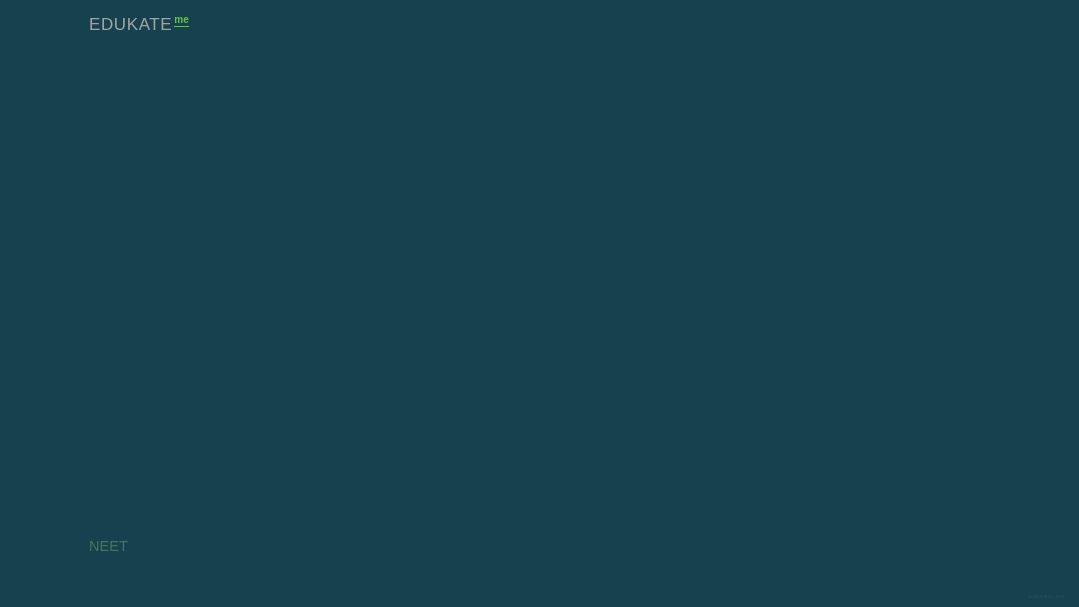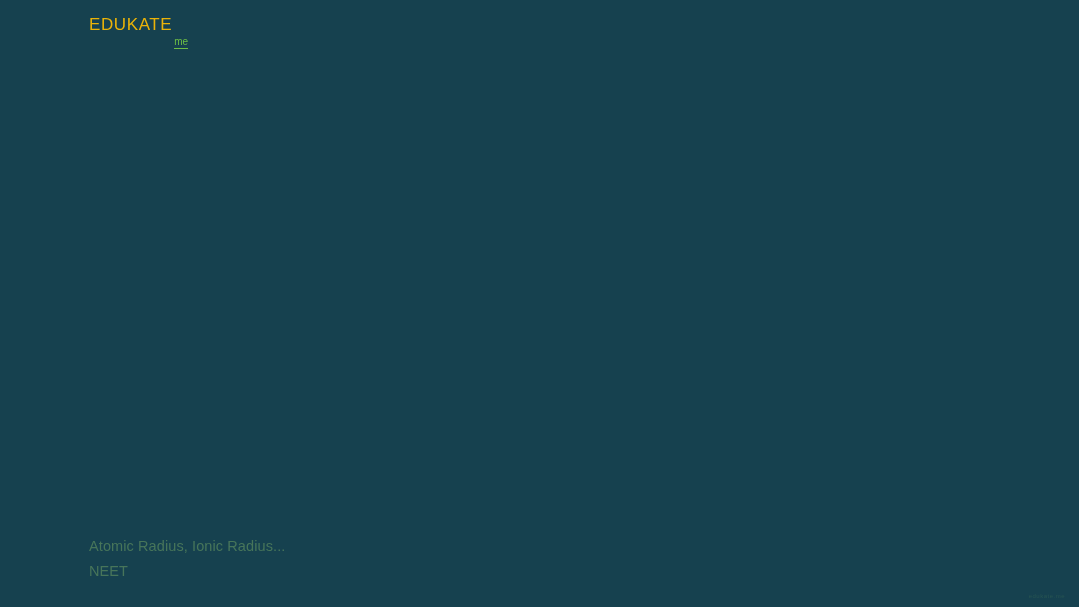--- a/index.html
+++ b/index.html
@@ -28,34 +28,33 @@
     top: 16px;
     display: flex;
     align-items: flex-start;
     line-height: 1;
     white-space: nowrap;
   }
   .logo-word {
     font-size: 17px;
     font-weight: 400;
     letter-spacing: 0.6px;
-    color: #eab308;
+    color: #a3a3a3;
     line-height: 1;
   }
   .logo-sup {
     font-size: 10px;
-    font-weight: 400;
+    font-weight: 700;
     color: #6dbe45;
     line-height: 1;
     margin-left: 2px;
     position: relative;
     top: -1px;
     border-bottom: 1.5px solid #6dbe45;
     padding-bottom: 1px;
-    margin-top: 22px;
   }
 
   
   .headline {
     position: absolute;
     left: 89px;
     top: 221px;
     width: 890px;
     color: #6dbe45;
     font-size: 25.5px;
@@ -94,19 +93,18 @@
 
 <div class="slide">
 
   <div class="logo">
     <span class="logo-word">EDUKATE</span>
     <span class="logo-sup">me</span>
   </div>
 
 
   <div class="meta">
-    <div>Atomic Radius, Ionic Radius...</div>
     <div>NEET</div>
   </div>
 
   <div class="watermark">edukate.me</div>
 
 </div>
 
 </body></html>

